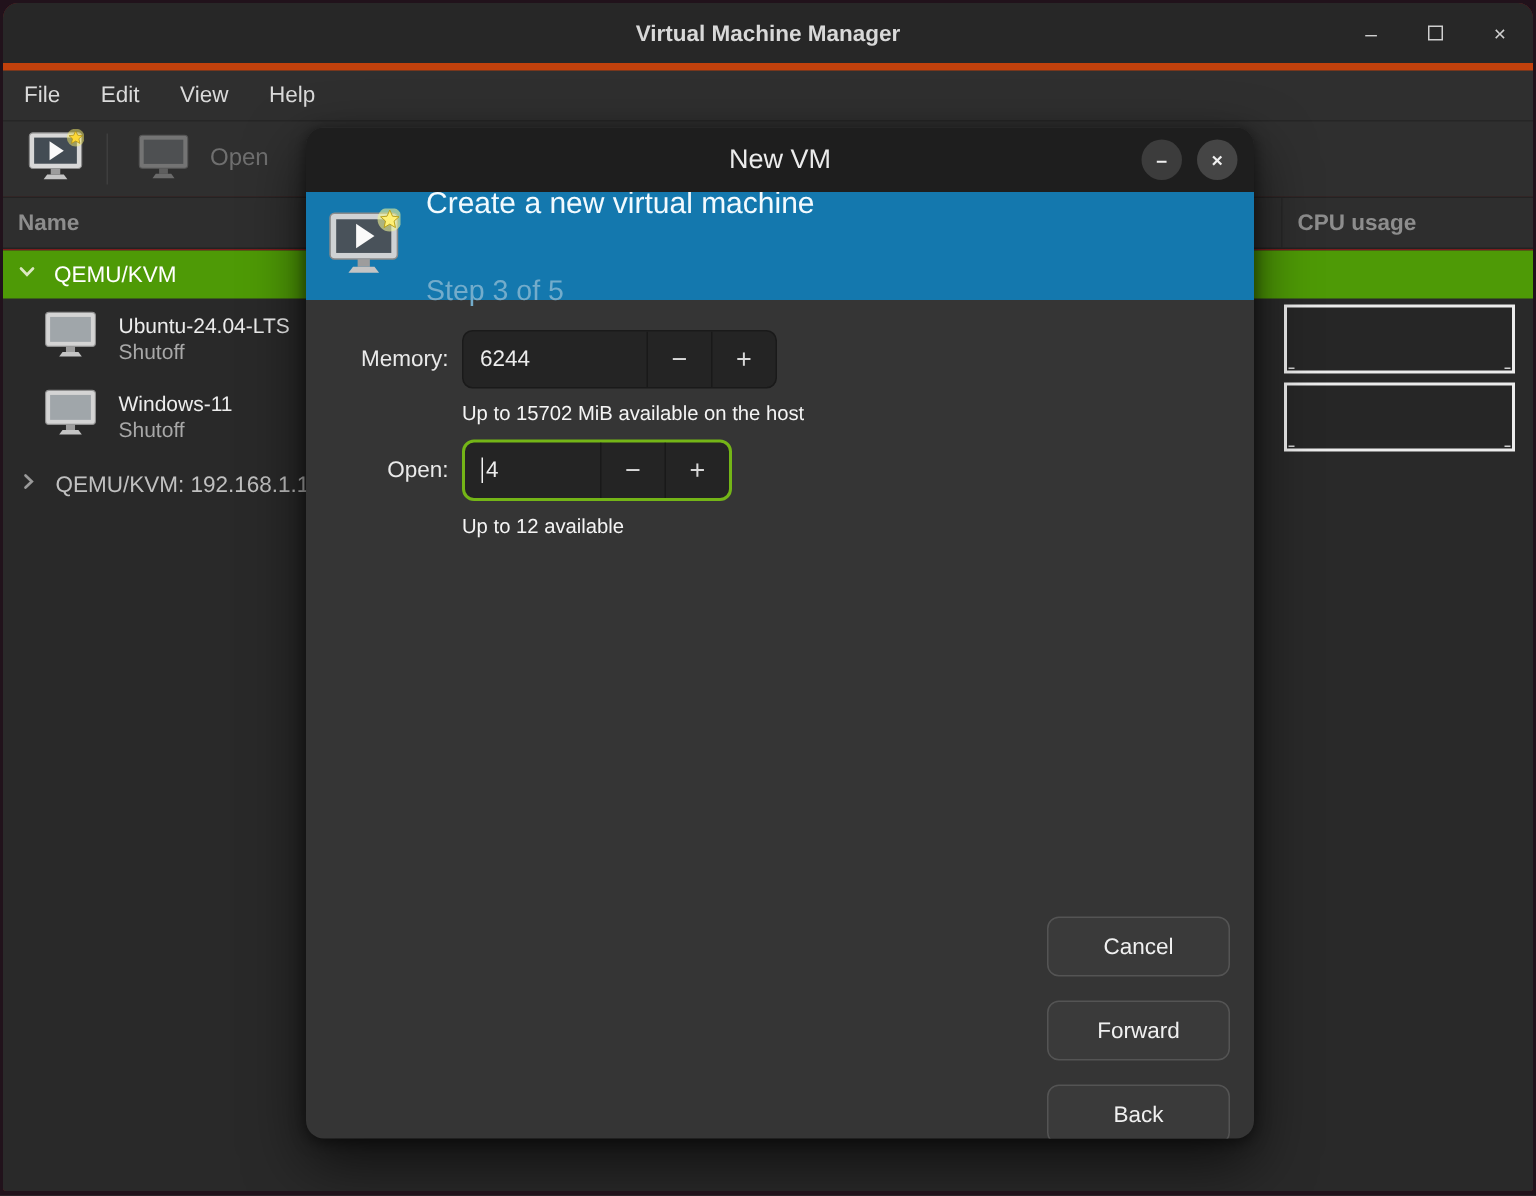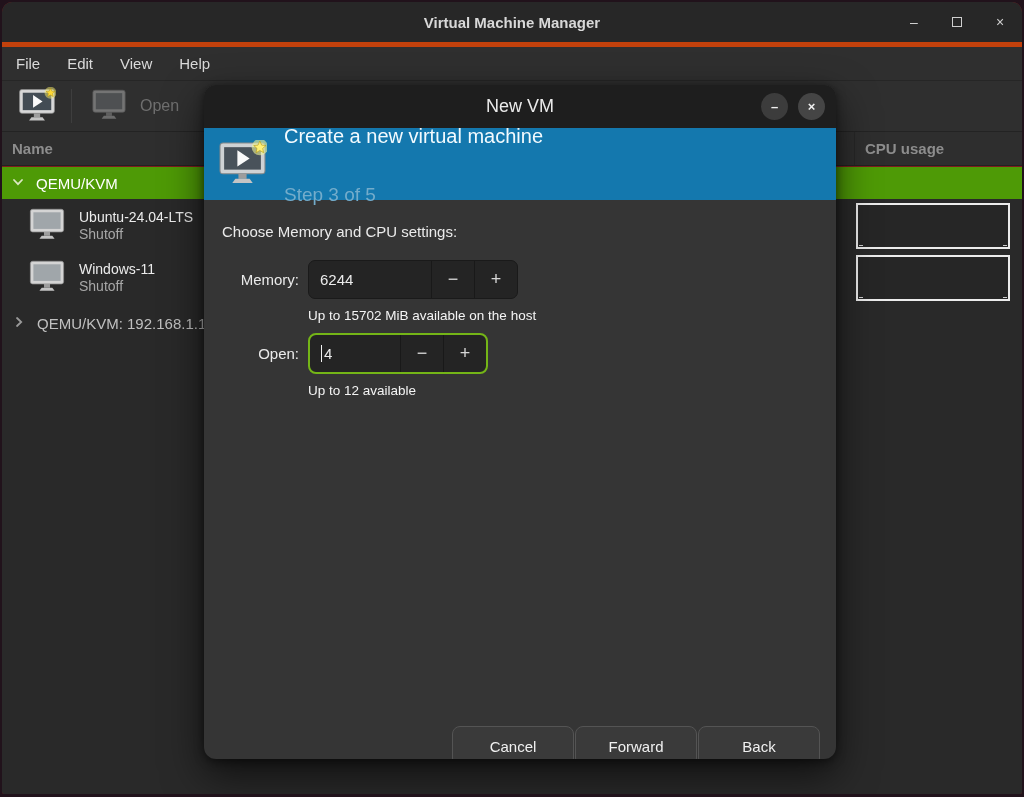--- a/index.html
+++ b/index.html
@@ -110,21 +110,21 @@
     display:flex; align-items:stretch; overflow:hidden;
   }
   .spin.focused { border:2px solid #74b517; border-radius:8px; width:180px; height:41px; }
   .spin-value { flex:1; display:flex; align-items:center; padding-left:11px; font-size:15px; color:#ececec; }
   .caret { display:inline-block; width:1px; height:17px; background:#f2f2f2; margin-right:2px; }
   .spin-btn {
     width:43px; display:flex; align-items:center; justify-content:center;
     color:#d8d8d8; font-size:18px; border-left:1px solid #191919;
   }
   .hint { margin:9px 0 10px 104px; font-size:13.5px; color:#f4f4f4; }
-  .footer { position:absolute; right:16px; bottom:16px; display:flex; gap:1px; }
+  .footer { position:absolute; right:16px; bottom:16px; display:flex; gap:16px;flex-direction:column; }
   .dlg-btn {
     width:122px; height:40px; background:#3a3a3a;
     border:1px solid #545454; border-radius:8px;
     color:#f0f0f0; font-size:15px; font-family:inherit;
     display:flex; align-items:center; justify-content:center;
   }
 </style>
 </head>
 <body>
 
@@ -253,21 +253,20 @@
           <polygon points="41,1 42.8,5 47,5.4 43.8,8.2 44.7,12.4 41,10.2 37.3,12.4 38.2,8.2 35,5.4 39.2,5" fill="#fff176" stroke="#b69b10" stroke-width="0.6"></polygon>
         </svg>
       </span>
       <div>
         <div class="banner-title">Create a new virtual machine</div>
         <div class="banner-step">Step 3 of 5</div>
       </div>
     </div>
 
     <div class="dlg-body">
-      <div class="prompt">Choose Memory and CPU settings:</div>
 
       <div class="form">
         <div class="row">
           <div class="row-label">Memory:</div>
           <div class="spin">
             <div class="spin-value">
               <span>6244</span>
             </div>
             <div class="spin-btn">−</div>
             <div class="spin-btn">+</div>

